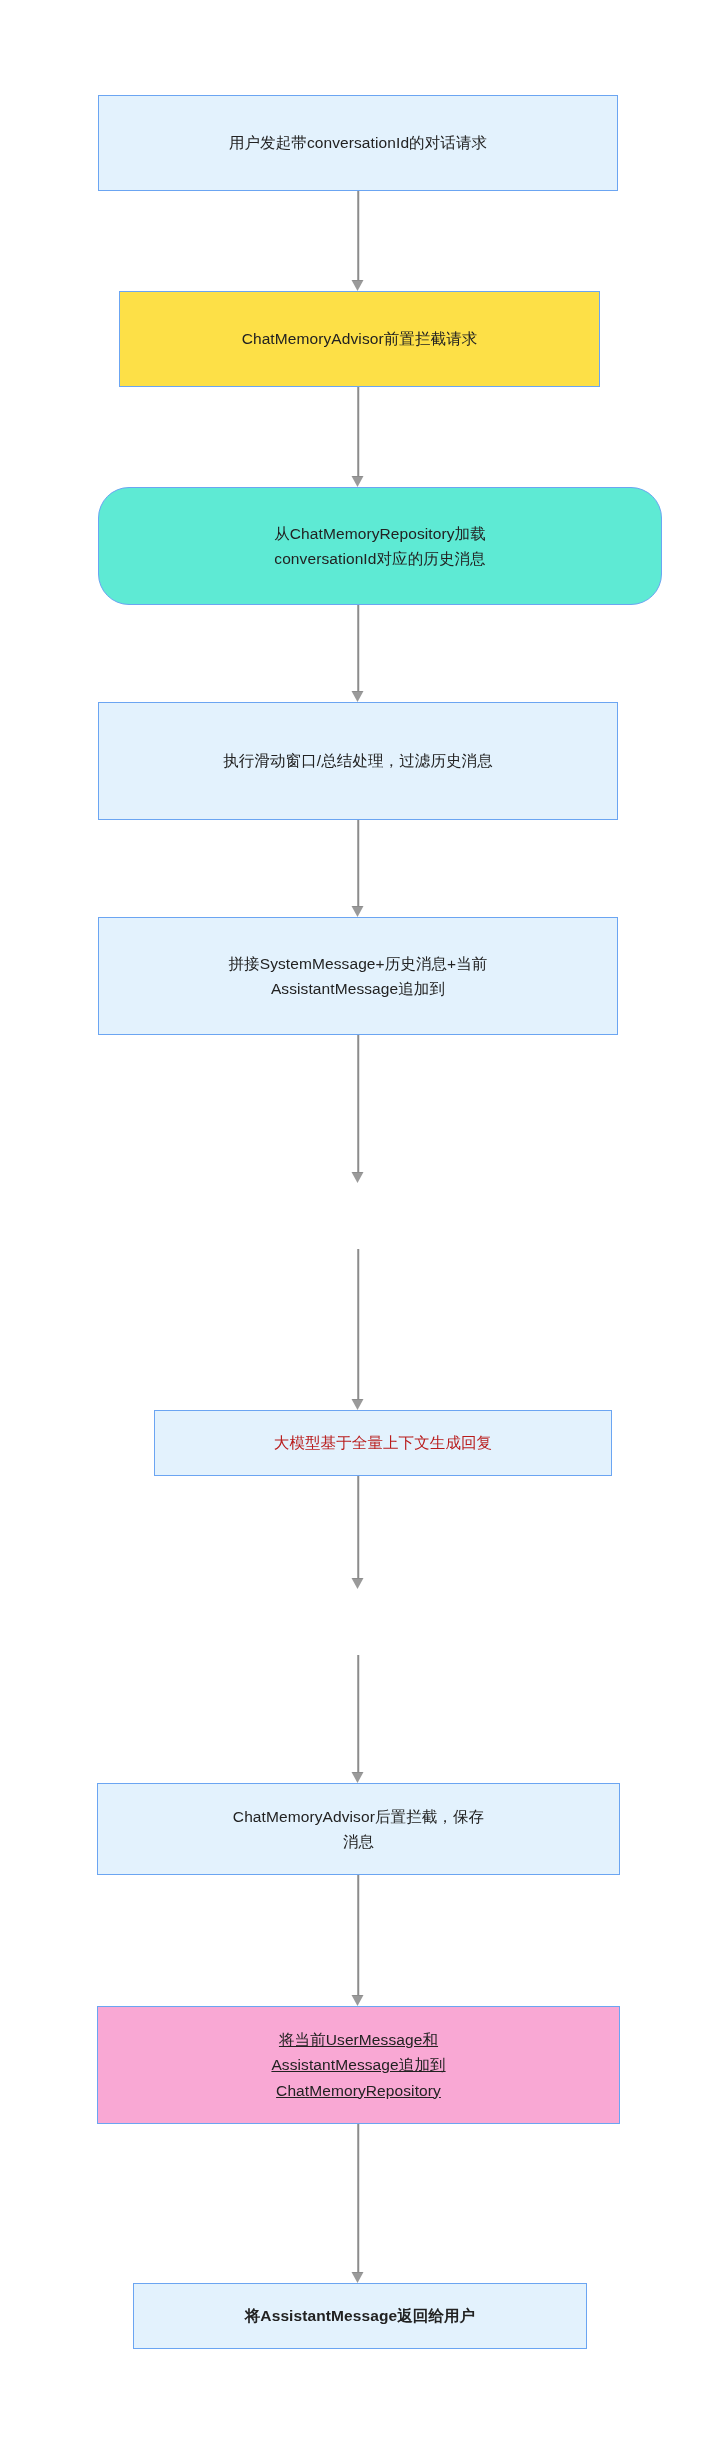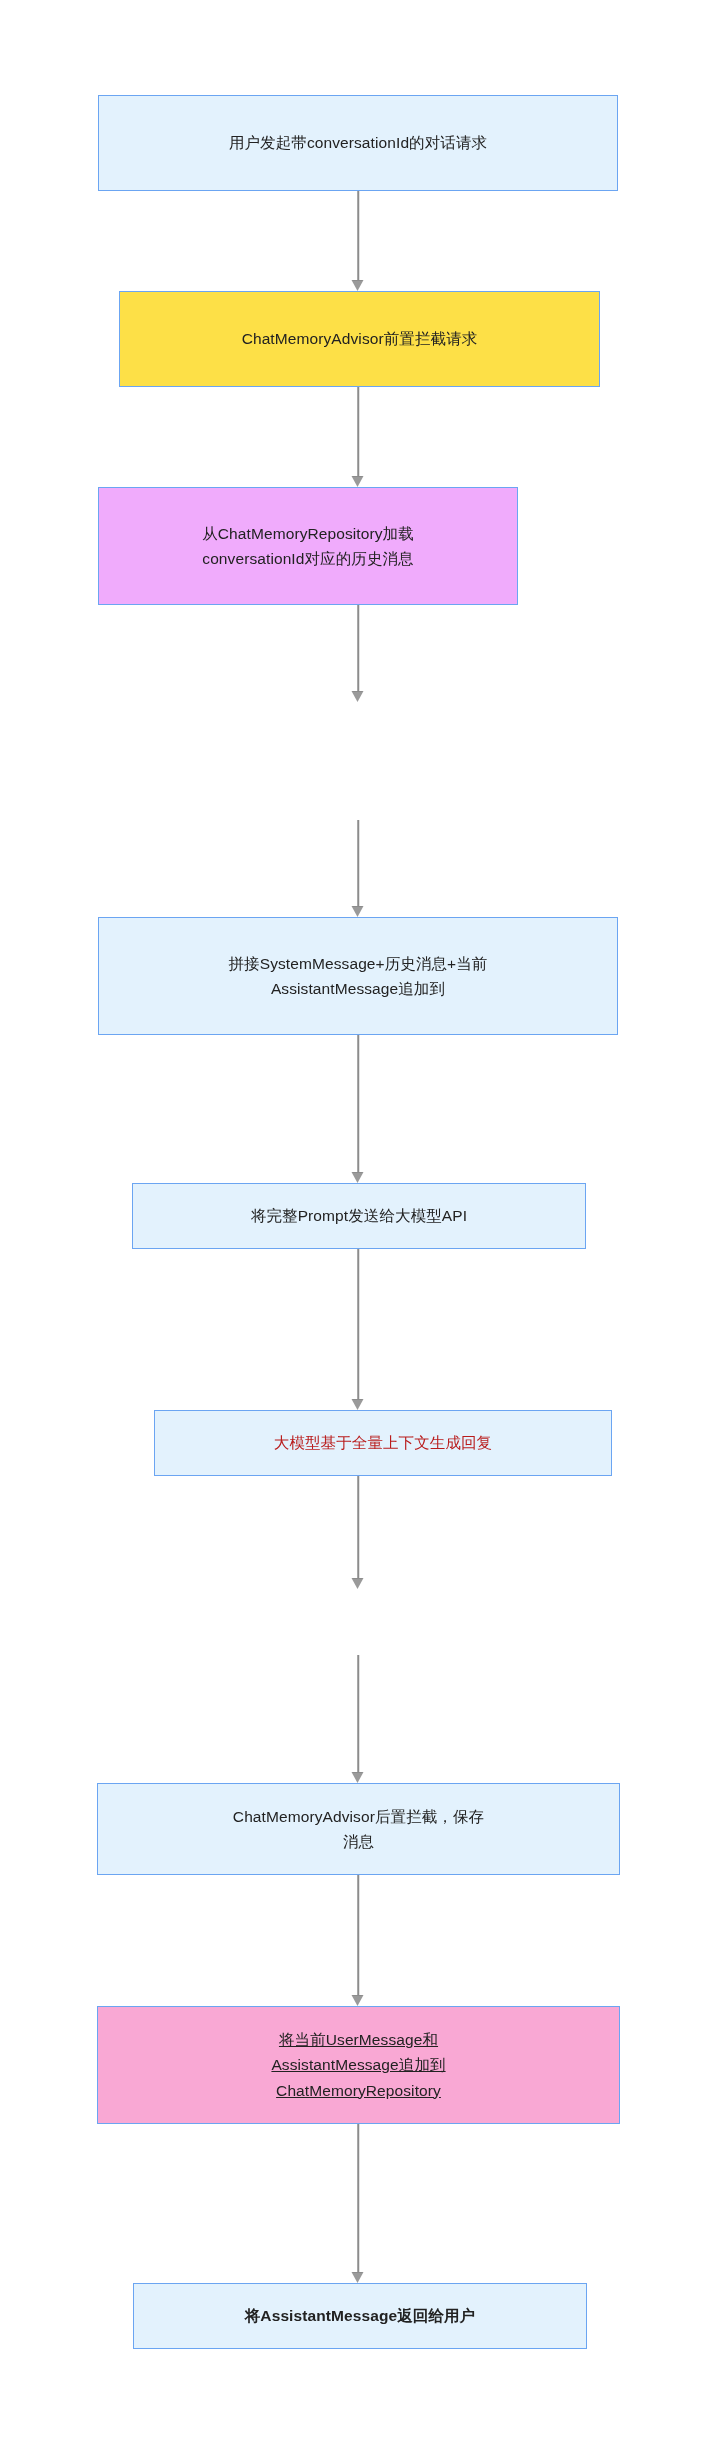--- a/index.html
+++ b/index.html
@@ -114,30 +114,30 @@
     <div class="edge" style="left: 358px; top: 2124px; height: 159px;">
       <div class="edge-line" style="height: 148px; background: rgb(140, 140, 140);"></div>
       <div class="edge-head" style="top: 148px;"></div>
     </div>
     <div class="node" style="left: 98px; top: 95px; width: 520px; height: 96px; background: rgb(227, 242, 253); border-color: rgb(107, 165, 242); color: rgb(34, 34, 34);">
       <span class="node-label">用户发起带conversationId的对话请求</span>
     </div>
     <div class="node" style="left: 119px; top: 291px; width: 481px; height: 96px; background: #fde047; border-color: rgb(107, 165, 242); color: rgb(34, 34, 34);">
       <span class="node-label">ChatMemoryAdvisor前置拦截请求</span>
     </div>
-    <div class="node" style="left: 98px; top: 487px; width: 420px; height: 118px; background: #f0abfc; border-color: rgb(107, 165, 242); color: rgb(34, 34, 34);">
+    <div class="node" style="left: 98px; top: 487px; width: 564px; height: 118px; background: #5eead4; border-color: rgb(107, 165, 242); color: rgb(34, 34, 34); border-radius: 31px;">
       <span class="node-label">从ChatMemoryRepository加载
 conversationId对应的历史消息</span>
+    </div>
+    <div class="node" style="left: 98px; top: 702px; width: 520px; height: 118px; background: rgb(227, 242, 253); border-color: rgb(107, 165, 242); color: rgb(34, 34, 34);">
+      <span class="node-label">执行滑动窗口/总结处理，过滤历史消息</span>
     </div>
     <div class="node" style="left: 98px; top: 917px; width: 520px; height: 118px; background: rgb(227, 242, 253); border-color: rgb(107, 165, 242); color: rgb(34, 34, 34);">
       <span class="node-label">拼接SystemMessage+历史消息+当前
 AssistantMessage追加到</span>
-    </div>
-    <div class="node" style="left: 132px; top: 1183px; width: 454px; height: 66px; background: rgb(227, 242, 253); border-color: rgb(107, 165, 242); color: rgb(34, 34, 34);">
-      <span class="node-label">将完整Prompt发送给大模型API</span>
     </div>
     <div class="node" style="left: 130px; top: 1410px; width: 458px; height: 66px; background: rgb(227, 242, 253); border-color: rgb(107, 165, 242); color: #b91c1c; margin-left: 24px;">
       <span class="node-label">大模型基于全量上下文生成回复</span>
     </div>
     <div class="node" style="left: 97px; top: 1783px; width: 523px; height: 92px; background: rgb(227, 242, 253); border-color: rgb(107, 165, 242); color: rgb(34, 34, 34);">
       <span class="node-label">ChatMemoryAdvisor后置拦截，保存
 消息</span>
     </div>
     <div class="node" style="left: 97px; top: 2006px; width: 523px; height: 118px; background: #f9a8d4; border-color: rgb(107, 165, 242); color: rgb(34, 34, 34); text-decoration: underline;">
       <span class="node-label">将当前UserMessage和

